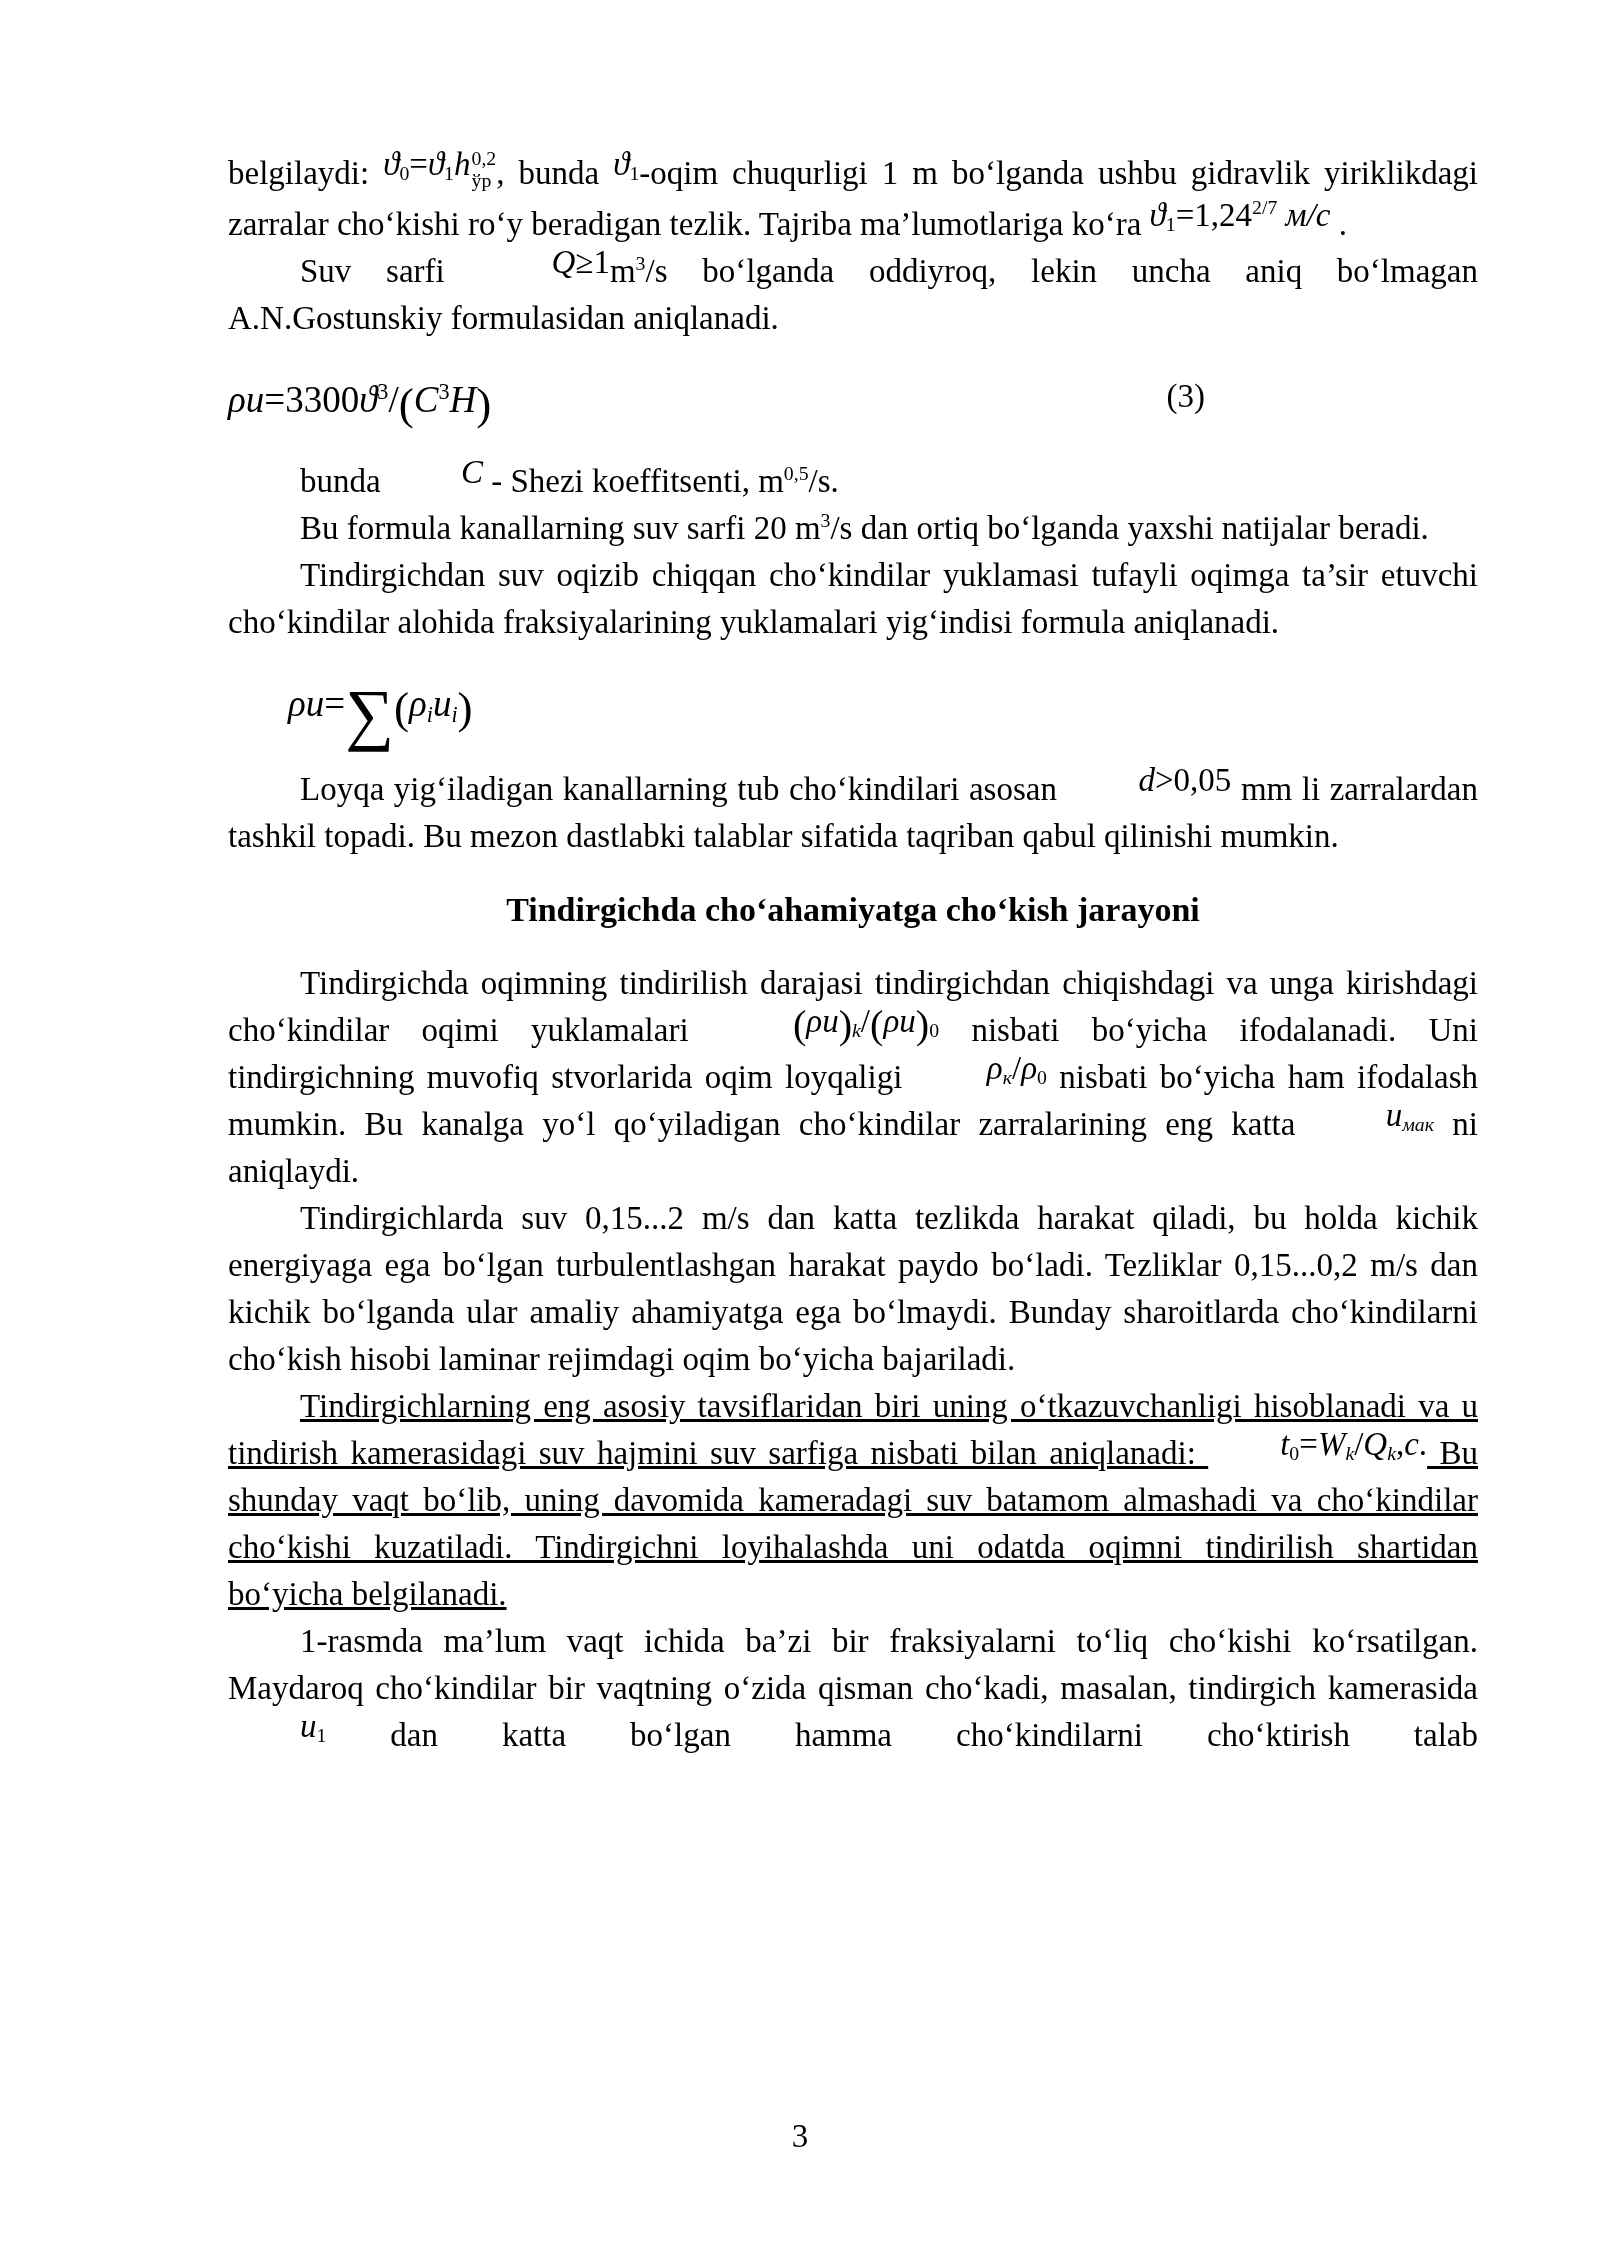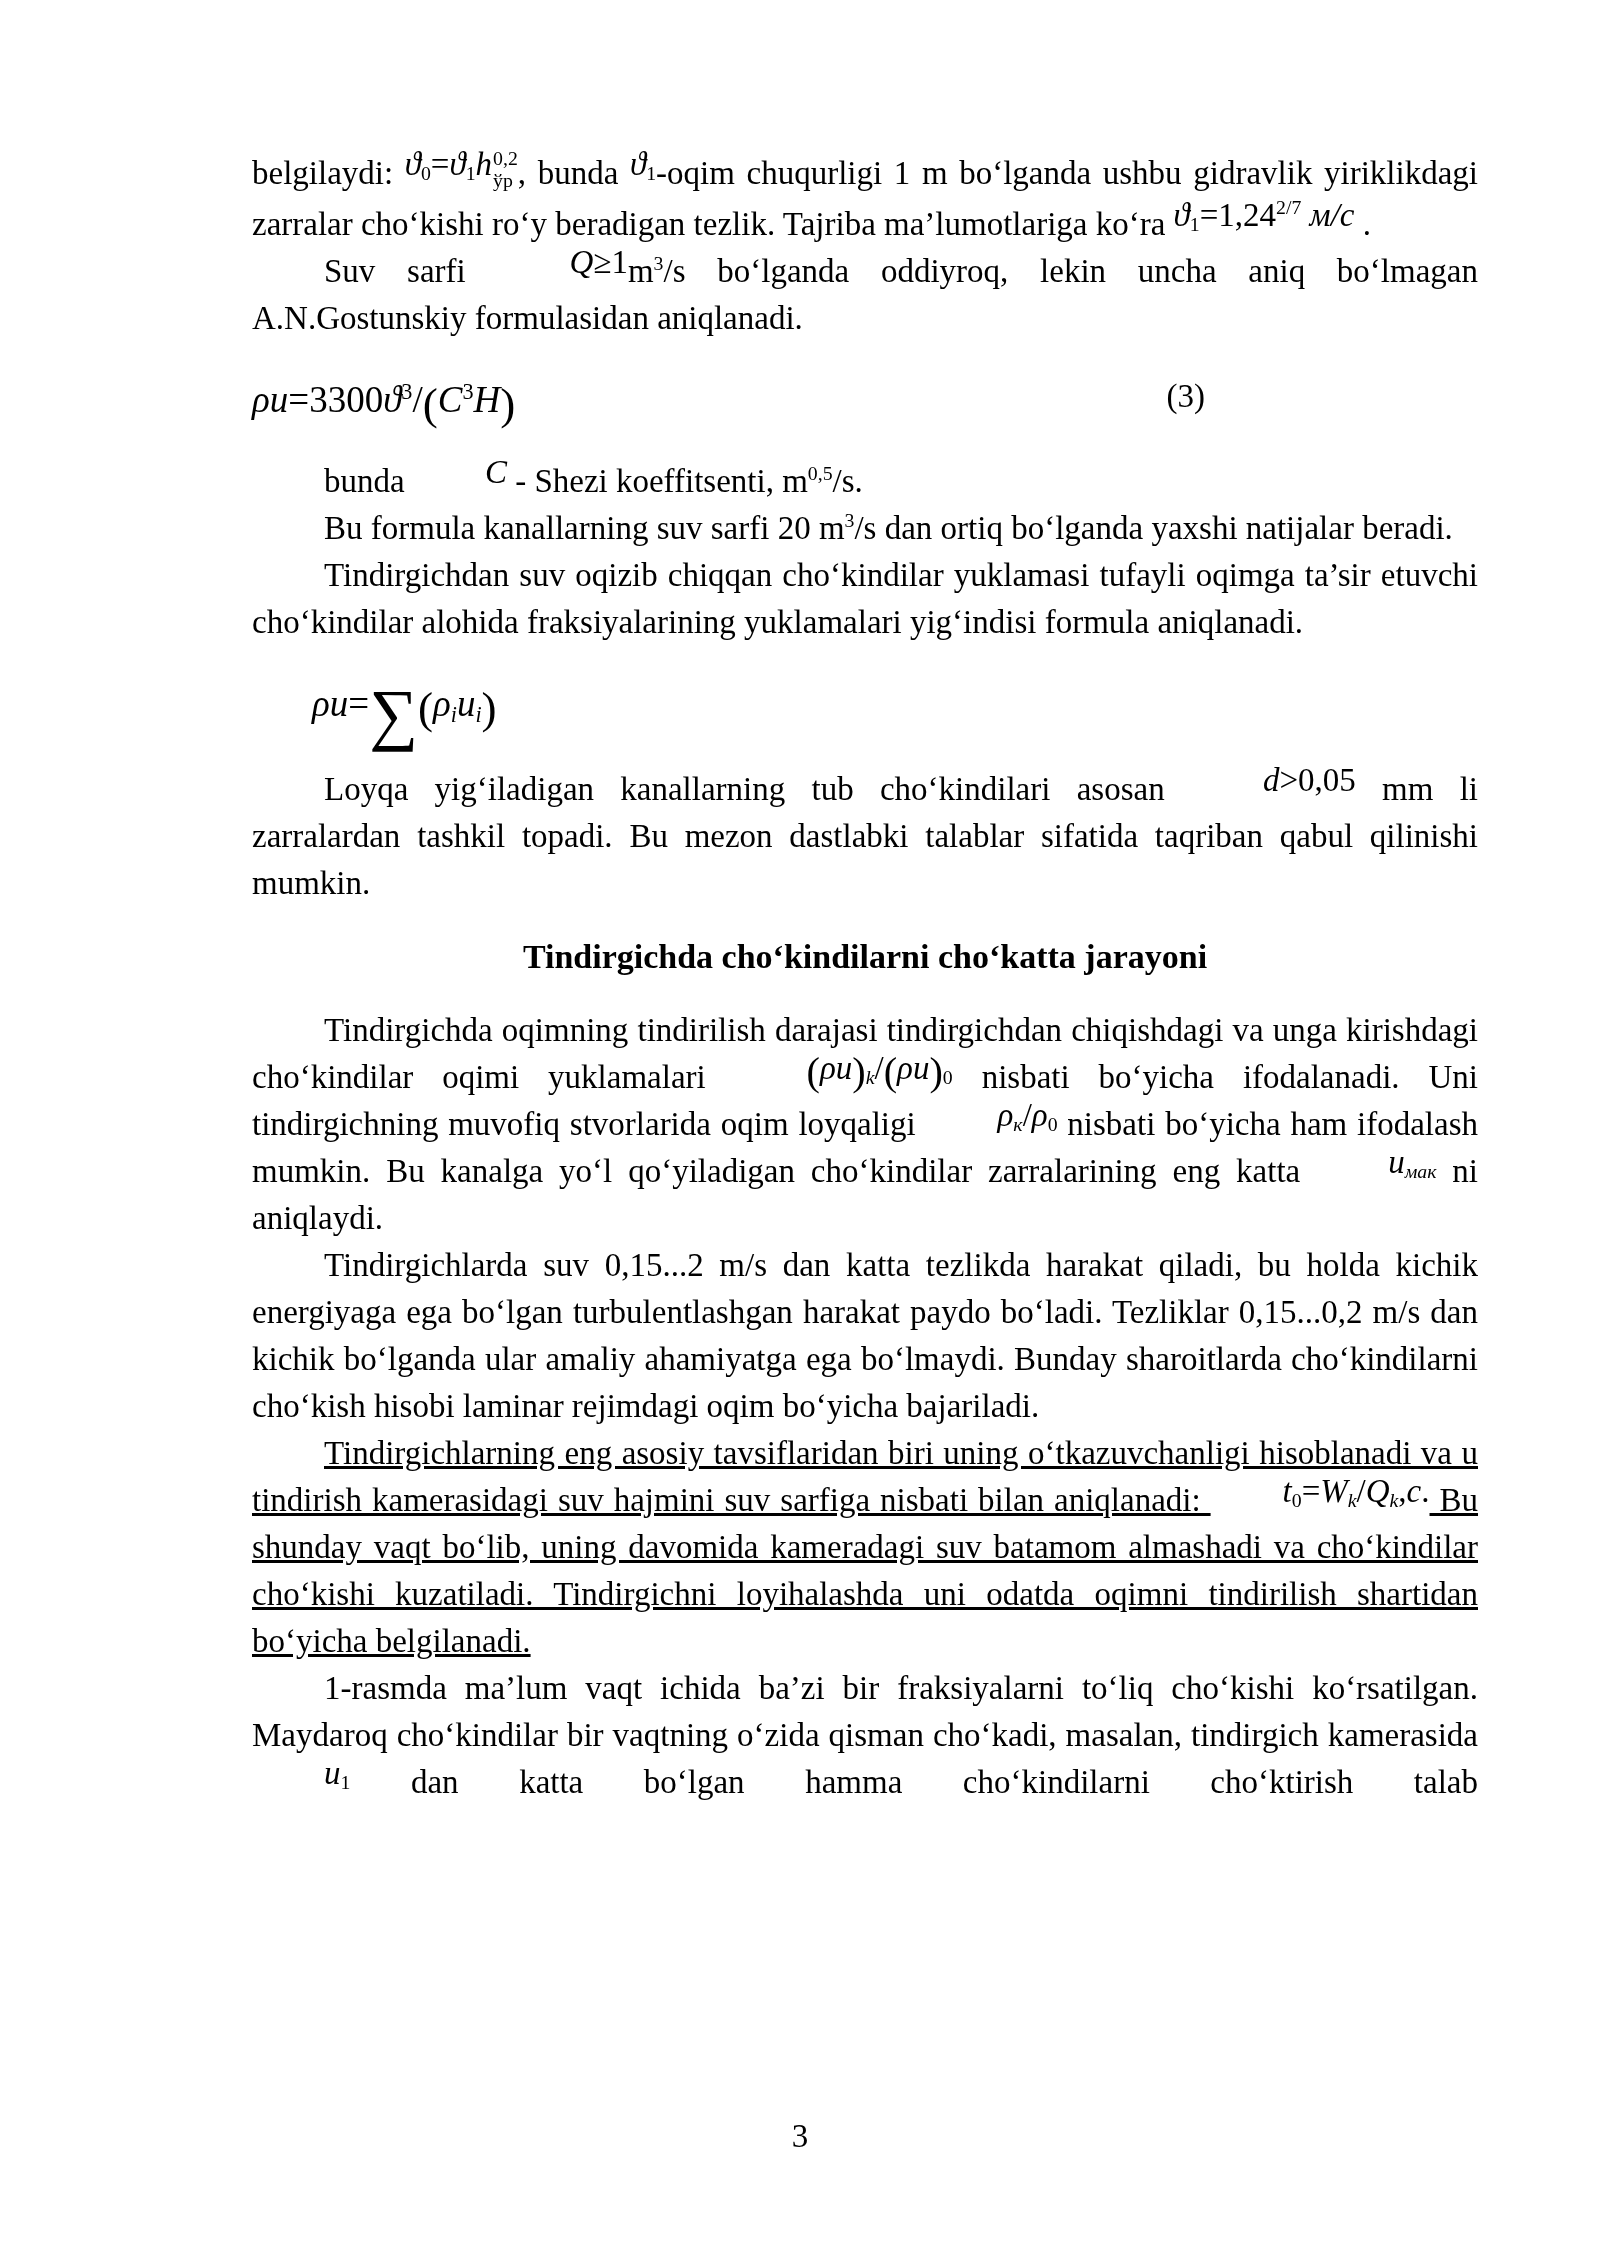--- a/index.html
+++ b/index.html
@@ -2,21 +2,21 @@
 <html><head>
 <meta charset="utf-8">
 <style>
   html, body { margin: 0; padding: 0; }
   body {
     width: 1600px; height: 2262px;
     background: #ffffff; color: #000000;
     font-family: "Liberation Serif", "DejaVu Serif", serif;
     position: relative; overflow: hidden;
   }
-  .content { padding: 150px 122px 0 228px; margin-left: 24px; }
+  .content { padding: 150px 122px 0 228px; }
   p.para { margin: 0; font-size: 33px; line-height: 47px; text-align: justify; }
   p.indent { text-indent: 72px; }
   h2.heading { margin: 26px 0; font-size: 34px; line-height: 48px; font-weight: bold; text-align: center; }
   .formula-line { position: relative; margin: 26px 0; font-size: 37px; line-height: 64px; text-align: left; }
   .eq-number { position: absolute; right: 273px; bottom: 4px; font-size: 33px; }
   .math { white-space: nowrap; }
   .mi { font-style: italic; }
   .mu { font-style: normal; }
   .raised { position: relative; top: -0.28em; display: inline-block; }
   sub, sup { font-size: 0.6em; line-height: 0; position: relative; vertical-align: baseline; }
@@ -45,19 +45,19 @@
 
 <div class="content" data-name="document-content">
     <p class="para" data-name="paragraph-belgilaydi"><span data-name="text-run">belgilaydi: </span><span class="math raised" data-name="inline-formula"><span class="mi" data-name="math-token">ϑ</span><sub class="mu" data-name="subscript">0</sub><span class="mu" data-name="math-token">=</span><span class="mi" data-name="math-token">ϑ</span><sub class="mu" data-name="subscript">1</sub><span class="mi" data-name="math-token">h</span><span class="stack" data-name="stacked-scripts"><span class="st-sup" data-name="superscript">0,2</span><span class="st-sub" data-name="subscript">ўр</span></span></span><span data-name="text-run">, bunda </span><span class="math raised" data-name="inline-formula"><span class="mi" data-name="math-token">ϑ</span><sub class="mu" data-name="subscript">1</sub></span><span data-name="text-run">-oqim chuqurligi 1 m bo‘lganda ushbu gidravlik yiriklikdagi zarralar cho‘kishi ro‘y beradigan tezlik. Tajriba ma’lumotlariga ko‘ra </span><span class="math raised" data-name="inline-formula"><span class="mi" data-name="math-token">ϑ</span><sub class="mu" data-name="subscript">1</sub><span class="mu" data-name="math-token">=1,24</span><sup class="mu" data-name="superscript">2/7</sup><span class="mi" data-name="math-token"> м/с</span></span><span data-name="text-run"> .</span></p>
     <p class="para indent" data-name="paragraph-suv-sarfi"><span data-name="text-run">Suv sarfi </span><span class="math raised" data-name="inline-formula"><span class="mi" data-name="math-token">Q</span><span class="mu" data-name="math-token">≥1</span></span><span class="math" data-name="inline-formula"><span class="mu" data-name="math-token">m</span><sup class="mu" data-name="superscript">3</sup><span class="mu" data-name="math-token">/s</span></span><span data-name="text-run"> bo‘lganda oddiyroq, lekin uncha aniq bo‘lmagan A.N.Gostunskiy formulasidan aniqlanadi.</span></p>
     <div class="formula-line" data-name="equation-3"><span class="math" data-name="inline-formula"><span class="mi" data-name="math-token">ρu</span><span class="mu" data-name="math-token">=3300</span><span class="mi" data-name="math-token">ϑ</span><sup class="mu" data-name="superscript">3</sup><span class="mu" data-name="math-token">/</span><span class="mu fence" data-name="math-token">(</span><span class="mi" data-name="math-token">C</span><sup class="mu" data-name="superscript">3</sup><span class="mi" data-name="math-token">H</span><span class="mu fence" data-name="math-token">)</span></span><span class="eq-number" data-name="equation-number">(3)</span></div>
     <p class="para indent" data-name="paragraph-bunda-c"><span data-name="text-run">bunda </span><span class="math raised" data-name="inline-formula"><span class="mi" data-name="math-token">C</span></span><span data-name="text-run"> - Shezi koeffitsenti, </span><span class="math" data-name="inline-formula"><span class="mu" data-name="math-token">m</span><sup class="mu" data-name="superscript">0,5</sup><span class="mu" data-name="math-token">/s.</span></span></p>
     <p class="para indent" data-name="paragraph-bu-formula"><span data-name="text-run">Bu formula kanallarning suv sarfi 20 </span><span class="math" data-name="inline-formula"><span class="mu" data-name="math-token">m</span><sup class="mu" data-name="superscript">3</sup><span class="mu" data-name="math-token">/s</span></span><span data-name="text-run"> dan ortiq bo‘lganda yaxshi natijalar beradi.</span></p>
     <p class="para indent" data-name="paragraph-tindirgichdan"><span data-name="text-run">Tindirgichdan suv oqizib chiqqan cho‘kindilar yuklamasi tufayli oqimga ta’sir etuvchi cho‘kindilar alohida fraksiyalarining yuklamalari yig‘indisi formula aniqlanadi.</span></p>
     <div class="formula-line" data-name="equation-sum"><span class="math" data-name="inline-formula"><span class="mi" data-name="math-token">ρu</span><span class="mu" data-name="math-token">=</span><span class="mu big-op" data-name="math-token">∑</span><span class="mu fence" data-name="math-token">(</span><span class="mi" data-name="math-token">ρ</span><sub class="mi" data-name="subscript">i</sub><span class="mi" data-name="math-token">u</span><sub class="mi" data-name="subscript">i</sub><span class="mu fence" data-name="math-token">)</span></span></div>
     <p class="para indent" data-name="paragraph-loyqa"><span data-name="text-run">Loyqa yig‘iladigan kanallarning tub cho‘kindilari asosan </span><span class="math raised" data-name="inline-formula"><span class="mi" data-name="math-token">d</span><span class="mu" data-name="math-token">&gt;0,05</span></span><span data-name="text-run"> mm li zarralardan tashkil topadi. Bu mezon dastlabki talablar sifatida taqriban qabul qilinishi mumkin.</span></p>
-    <h2 class="heading" data-name="section-heading"><span data-name="text-run">Tindirgichda cho‘kindilarni cho‘katta jarayoni</span></h2>
+    <h2 class="heading" data-name="section-heading"><span data-name="text-run">Tindirgichda cho‘ahamiyatga cho‘kish jarayoni</span></h2>
     <p class="para indent" data-name="paragraph-tindirgichda-oqimning"><span data-name="text-run">Tindirgichda oqimning tindirilish darajasi tindirgichdan chiqishdagi va unga kirishdagi cho‘kindilar oqimi yuklamalari </span><span class="math raised" data-name="inline-formula"><span class="mu fence" data-name="math-token">(</span><span class="mi" data-name="math-token">ρu</span><span class="mu fence" data-name="math-token">)</span><sub class="mi" data-name="subscript">k</sub><span class="mu" data-name="math-token">/</span><span class="mu fence" data-name="math-token">(</span><span class="mi" data-name="math-token">ρu</span><span class="mu fence" data-name="math-token">)</span><sub class="mu" data-name="subscript">0</sub></span><span data-name="text-run"> nisbati bo‘yicha ifodalanadi. Uni tindirgichning muvofiq stvorlarida oqim loyqaligi </span><span class="math raised" data-name="inline-formula"><span class="mi" data-name="math-token">ρ</span><sub class="mi" data-name="subscript">к</sub><span class="mu" data-name="math-token">/</span><span class="mi" data-name="math-token">ρ</span><sub class="mu" data-name="subscript">0</sub></span><span data-name="text-run"> nisbati bo‘yicha ham ifodalash mumkin. Bu kanalga yo‘l qo‘yiladigan cho‘kindilar zarralarining eng katta </span><span class="math raised" data-name="inline-formula"><span class="mi" data-name="math-token">u</span><sub class="mi" data-name="subscript">мак</sub></span><span data-name="text-run"> ni aniqlaydi.</span></p>
     <p class="para indent" data-name="paragraph-tindirgichlarda-suv"><span data-name="text-run">Tindirgichlarda suv 0,15...2 m/s dan katta tezlikda harakat qiladi, bu holda kichik energiyaga ega bo‘lgan turbulentlashgan harakat paydo bo‘ladi. Tezliklar 0,15...0,2 m/s dan kichik bo‘lganda ular amaliy ahamiyatga ega bo‘lmaydi. Bunday sharoitlarda cho‘kindilarni cho‘kish hisobi laminar rejimdagi oqim bo‘yicha bajariladi.</span></p>
     <p class="para indent" data-name="paragraph-tindirgichlarning"><span data-name="text-run">Tindirgichlarning eng asosiy tavsiflaridan biri uning o‘tkazuvchanligi hisoblanadi va u tindirish kamerasidagi suv hajmini suv sarfiga nisbati bilan aniqlanadi: </span><span class="math raised" data-name="inline-formula"><span class="mi" data-name="math-token">t</span><sub class="mu" data-name="subscript">0</sub><span class="mu" data-name="math-token">=</span><span class="mi" data-name="math-token">W</span><sub class="mi" data-name="subscript">k</sub><span class="mu" data-name="math-token">/</span><span class="mi" data-name="math-token">Q</span><sub class="mi" data-name="subscript">k</sub><span class="mu" data-name="math-token">,</span><span class="mi" data-name="math-token">c</span><span class="mu" data-name="math-token">.</span></span><span data-name="text-run"> Bu shunday vaqt bo‘lib, uning davomida kameradagi suv batamom almashadi va cho‘kindilar cho‘kishi kuzatiladi. Tindirgichni loyihalashda uni odatda oqimni tindirilish shartidan bo‘yicha belgilanadi.</span></p>
     <p class="para indent" data-name="paragraph-1-rasmda"><span data-name="text-run">1-rasmda ma’lum vaqt ichida ba’zi bir fraksiyalarni to‘liq cho‘kishi ko‘rsatilgan. Maydaroq cho‘kindilar bir vaqtning o‘zida qisman cho‘kadi, masalan, tindirgich kamerasida </span><span class="math raised" data-name="inline-formula"><span class="mi" data-name="math-token">u</span><sub class="mu" data-name="subscript">1</sub></span><span data-name="text-run"> dan katta bo‘lgan hamma cho‘kindilarni cho‘ktirish talab</span></p>
   </div>
 <div class="page-number" data-name="page-number">3</div>
 
 </body></html>

